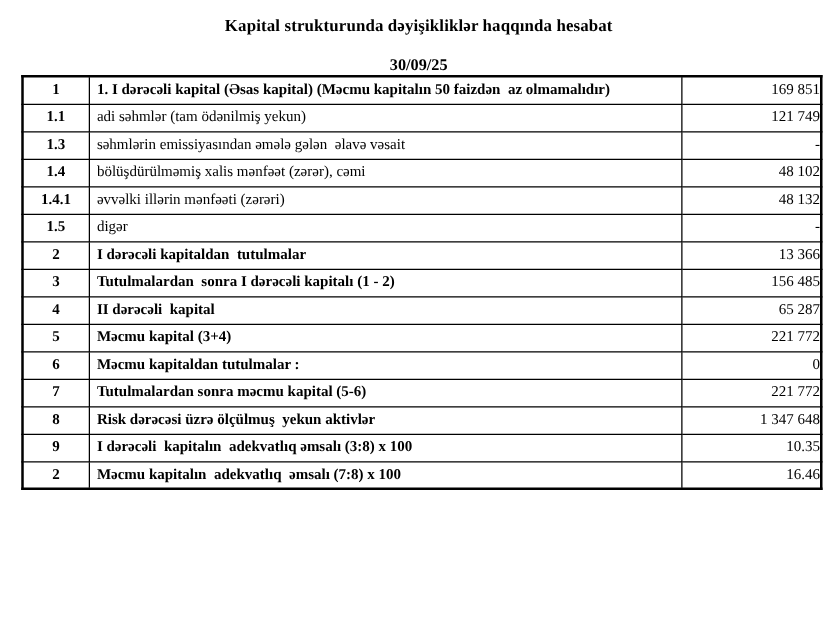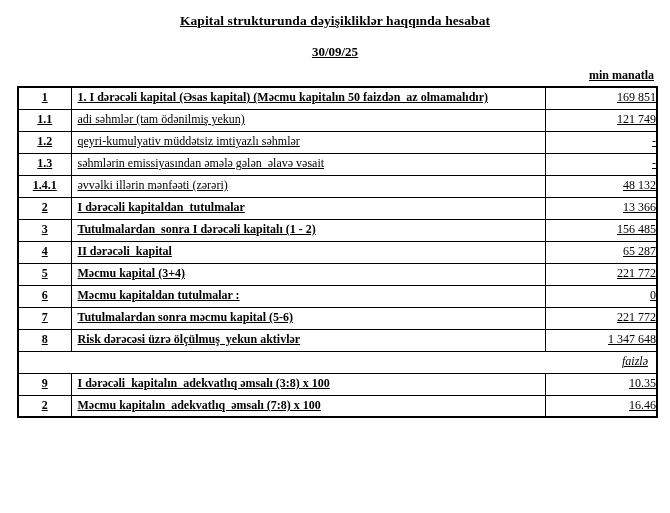--- a/index.html
+++ b/index.html
@@ -8,21 +8,20 @@
     background: #ffffff;
     font-family: "Liberation Serif", "DejaVu Serif", serif;
     color: #000000;
   }
   .page {
     width: 670px;
     height: 513px;
     background: #ffffff;
     position: relative;
     overflow: hidden;
-    text-decoration: underline;
   }
   .title-block {
     padding-top: 13px;
     text-align: center;
   }
   .report-title {
     font-size: 13.5px;
     font-weight: bold;
     letter-spacing: 0.1px;
   }
@@ -82,52 +81,56 @@
   }
 </style>
 </head>
 <body>
 
 <div class="page">
   <div class="title-block">
     <div class="report-title">Kapital strukturunda dəyişikliklər haqqında hesabat</div>
     <div class="report-date">30/09/25</div>
   </div>
-  <div class="unit-note">min manatla</div>
   <table class="capital-table">
     <colgroup>
       <col class="c-num">
       <col class="c-label">
       <col class="c-value">
     </colgroup>
     <tbody>
         <tr class="bold-row">
           <td class="num-cell">1</td>
           <td class="label-cell">1. I dərəcəli kapital (Əsas kapital) (Məcmu kapitalın 50 faizdən  az olmamalıdır)</td>
           <td class="value-cell">169 851</td>
         </tr>
         <tr>
           <td class="num-cell">1.1</td>
           <td class="label-cell">adi səhmlər (tam ödənilmiş yekun)</td>
           <td class="value-cell">121 749</td>
         </tr>
         <tr>
-          <td class="num-cell">1.2</td>
-          <td class="label-cell">qeyri-kumulyativ müddətsiz imtiyazlı səhmlər</td>
-          <td class="value-cell">-</td>
-        </tr>
-        <tr>
           <td class="num-cell">1.3</td>
           <td class="label-cell">səhmlərin emissiyasından əmələ gələn  əlavə vəsait</td>
           <td class="value-cell">-</td>
         </tr>
         <tr>
+          <td class="num-cell">1.4</td>
+          <td class="label-cell">bölüşdürülməmiş xalis mənfəət (zərər), cəmi</td>
+          <td class="value-cell">48 102</td>
+        </tr>
+        <tr>
           <td class="num-cell">1.4.1</td>
           <td class="label-cell">əvvəlki illərin mənfəəti (zərəri)</td>
           <td class="value-cell">48 132</td>
+        </tr>
+        <tr>
+          <td class="num-cell">1.5</td>
+          <td class="label-cell">digər</td>
+          <td class="value-cell">-</td>
         </tr>
         <tr class="bold-row">
           <td class="num-cell">2</td>
           <td class="label-cell">I dərəcəli kapitaldan  tutulmalar</td>
           <td class="value-cell">13 366</td>
         </tr>
         <tr class="bold-row">
           <td class="num-cell">3</td>
           <td class="label-cell">Tutulmalardan  sonra I dərəcəli kapitalı (1 - 2)</td>
           <td class="value-cell">156 485</td>
@@ -150,23 +153,20 @@
         <tr class="bold-row">
           <td class="num-cell">7</td>
           <td class="label-cell">Tutulmalardan sonra məcmu kapital (5-6)</td>
           <td class="value-cell">221 772</td>
         </tr>
         <tr class="bold-row">
           <td class="num-cell">8</td>
           <td class="label-cell">Risk dərəcəsi üzrə ölçülmuş  yekun aktivlər</td>
           <td class="value-cell">1 347 648</td>
         </tr>
-        <tr>
-          <td colspan="3" class="sep-cell">faizlə</td>
-        </tr>
         <tr class="bold-row">
           <td class="num-cell">9</td>
           <td class="label-cell">I dərəcəli  kapitalın  adekvatlıq əmsalı (3:8) x 100</td>
           <td class="value-cell">10.35</td>
         </tr>
         <tr class="bold-row">
           <td class="num-cell">2</td>
           <td class="label-cell">Məcmu kapitalın  adekvatlıq  əmsalı (7:8) x 100</td>
           <td class="value-cell">16.46</td>
         </tr>

